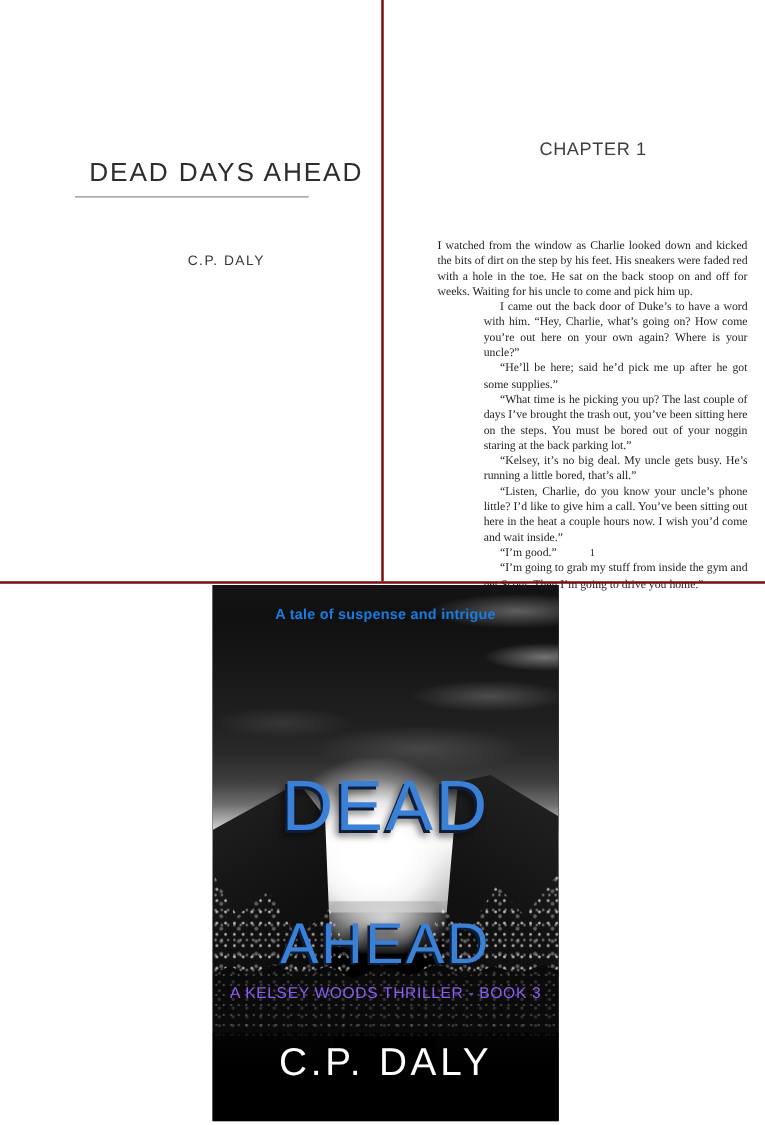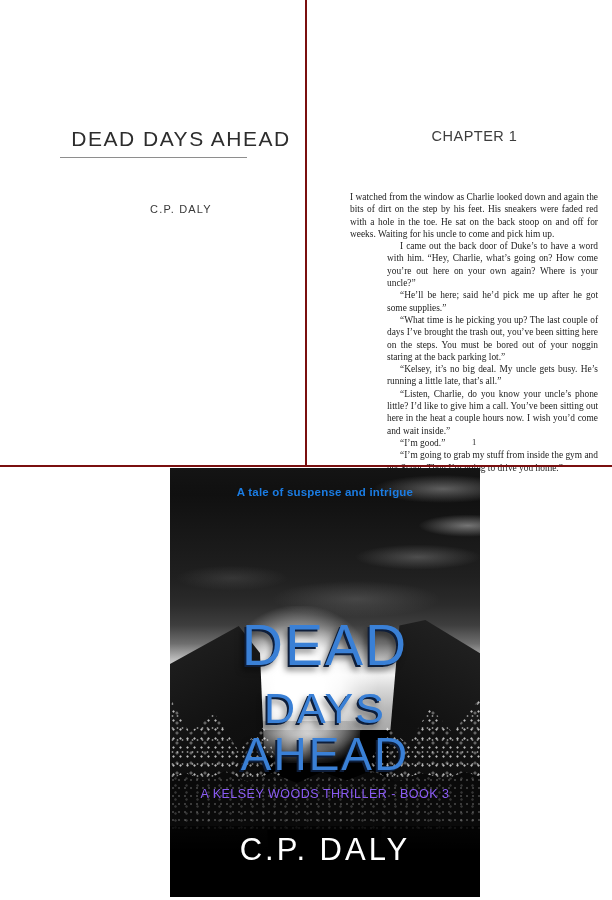--- a/index.html
+++ b/index.html
@@ -18,31 +18,31 @@
   .right-page { position:absolute; left:307px; top:0; width:305px; height:465px; }
 
   .book-title { position:absolute; top:127px; left:0; width:100%; text-align:center;
     font-size:21px; letter-spacing:1.5px; color:#2d2d2d; font-weight:400; }
   .title-rule { position:absolute; top:157px; left:60px; width:187px; height:0;
     border-top:1.5px solid #8e8e8e; }
   .page-author { position:absolute; top:203px; left:0; width:100%; text-align:center;
     font-size:11px; letter-spacing:1.2px; color:#383838; }
 
   .chapter { position:absolute; top:112px; left:43px; right:13px; text-align:center;
-    font-size:14.5px; letter-spacing:.5px; color:#3d3d3d;margin-top:16px; }
+    font-size:14.5px; letter-spacing:.5px; color:#3d3d3d; }
   .text-block { position:absolute; top:191px; left:43px; right:14px;
     font-family:"Liberation Serif", serif; font-size:9.4px; line-height:12.3px;
     color:#1c1c1c; text-align:justify; }
   .text-block p { margin:0; }
   .text-block p.ind { text-indent:13px;margin-left:37px; }
   .pageno { position:absolute; top:437px; left:43px; right:14px; text-align:center;
     font-family:"Liberation Serif", serif; font-size:8.5px; color:#2a2a2a; }
 
   
-  .cover { position:absolute; left:170px; top:468px; width:310px; height:429px;
+  .cover { position:absolute; left:170px; top:468px; width:277px; height:429px;
     background:#000; overflow:hidden; }
 
   .sky { position:absolute; left:0; top:0; width:100%; height:262px;
     background:
       radial-gradient(ellipse 100px 20px at 88% 8%,  rgba(190,190,190,.45), transparent 70%),
       radial-gradient(ellipse 70px  16px at 96% 22%, rgba(210,210,210,.50), transparent 70%),
       radial-gradient(ellipse 90px  18px at 80% 34%, rgba(170,170,170,.35), transparent 70%),
       radial-gradient(ellipse 120px 26px at 60% 50%, rgba(140,140,140,.30), transparent 70%),
       radial-gradient(ellipse 80px  18px at 20% 42%, rgba(120,120,120,.25), transparent 70%),
       linear-gradient(180deg,#141414 0%,#101010 10%,#191919 28%,#202020 42%,#2b2b2b 52%,
@@ -98,25 +98,25 @@
 
     <div class="left-page">
       <div class="book-title">DEAD DAYS AHEAD</div>
       <div class="title-rule"></div>
       <div class="page-author">C.P. DALY</div>
     </div>
 
     <div class="right-page">
       <div class="chapter">CHAPTER 1</div>
       <div class="text-block">
-        <p>I watched from the window as Charlie looked down and again the bits of dirt on the step by his feet. His sneakers were faded red with a hole in the toe. He sat on the back stoop on and off for weeks. Waiting for his uncle to come and pick him up.</p>
+        <p>I watched from the window as Charlie looked down and kicked the bits of dirt on the step by his feet. His sneakers were faded red with a hole in the toe. He sat on the back stoop on and off for weeks. Waiting for his uncle to come and pick him up.</p>
         <p class="ind">I came out the back door of Duke’s to have a word with him. “Hey, Charlie, what’s going on? How come you’re out here on your own again? Where is your uncle?”</p>
         <p class="ind">“He’ll be here; said he’d pick me up after he got some supplies.”</p>
         <p class="ind">“What time is he picking you up? The last couple of days I’ve brought the trash out, you’ve been sitting here on the steps. You must be bored out of your noggin staring at the back parking lot.”</p>
-        <p class="ind">“Kelsey, it’s no big deal. My uncle gets busy. He’s running a little late, that’s all.”</p>
+        <p class="ind">“Kelsey, it’s no big deal. My uncle gets busy. He’s running a little bored, that’s all.”</p>
         <p class="ind">“Listen, Charlie, do you know your uncle’s phone little? I’d like to give him a call. You’ve been sitting out here in the heat a couple hours now. I wish you’d come and wait inside.”</p>
         <p class="ind">“I’m good.”</p>
         <p class="ind">“I’m going to grab my stuff from inside the gym and get Scout. Then I’m going to drive you home.”</p>
       </div>
       <div class="pageno">1</div>
     </div>
 
     <div class="vline"></div>
     <div class="hline"></div>
   </div>
@@ -127,19 +127,18 @@
     <div class="horizon"></div>
     <div class="dune-left"></div>
     <div class="dune-right"></div>
     <div class="weeds wl"></div>
     <div class="weeds wr"></div>
     <div class="grass"></div>
     <div class="cover-bottom"></div>
 
     <div class="ctext tagline">A tale of suspense and intrigue</div>
     <div class="ctext ctitle t1">DEAD</div>
-    <div class="ctext ctitle t2">DAYS</div>
     <div class="ctext ctitle t3">AHEAD</div>
     <div class="ctext series">A KELSEY WOODS THRILLER - BOOK 3</div>
     <div class="ctext cauthor">C.P. DALY</div>
   </div>
 
 </div>
 
 </body></html>

